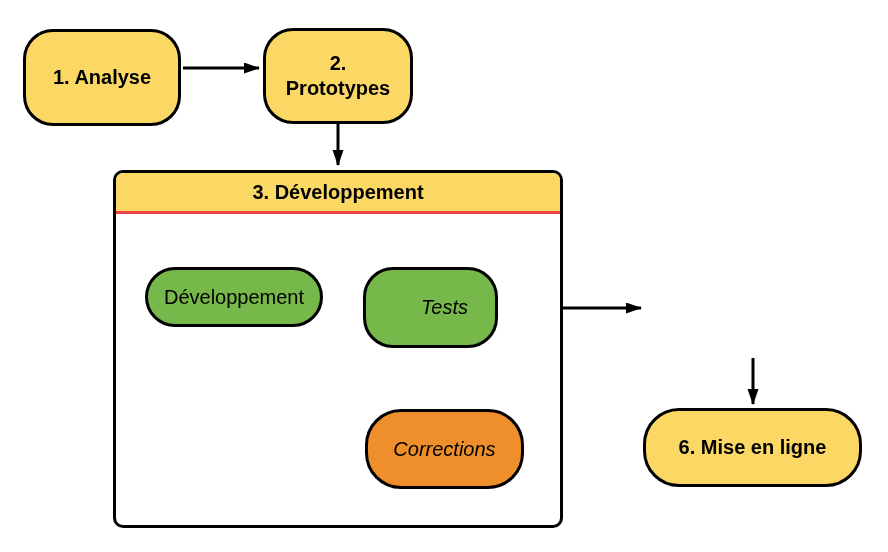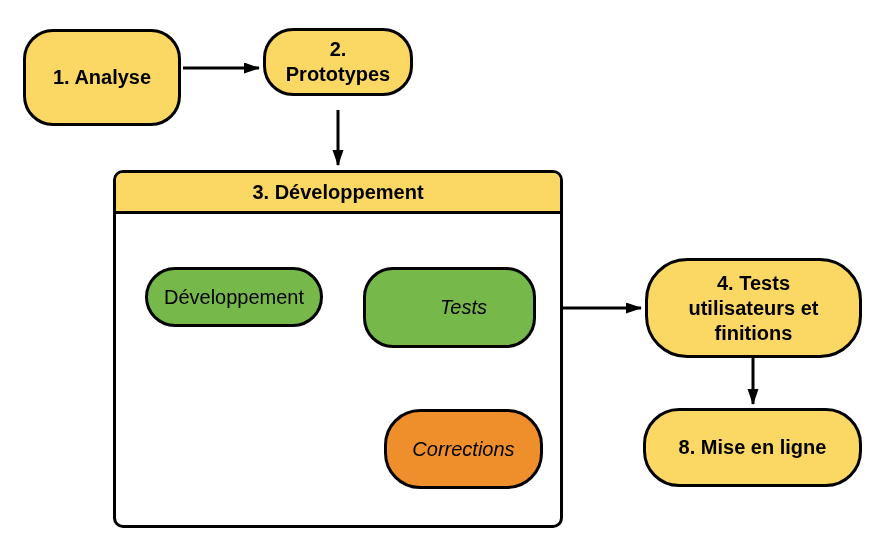--- a/index.html
+++ b/index.html
@@ -27,45 +27,45 @@
     font-size: 20px;
     line-height: 1.25;
     padding: 4px 10px;
   }
   .pill       { border-radius: 30px; }
   .pill-lg    { border-radius: 42px; }
   .bold       { font-weight: bold; }
   .italic     { font-style: italic; }
 
   #node-analyse        { left: 23px;  top: 29px;  width: 158px; height: 97px; }
-  #node-prototypes     { left: 263px; top: 28px;  width: 150px; height: 68px; }
+  #node-prototypes     { left: 263px; top: 28px;  width: 150px; height: 96px; }
 
   #container-dev {
     position: absolute;
     left: 113px; top: 170px; width: 450px; height: 358px;
     box-sizing: border-box;
     border: 3px solid #000000;
     border-radius: 10px;
     background: #ffffff;
   }
   #container-dev-header {
     box-sizing: border-box;
     height: 41px;
-    border-bottom: 3px solid #000000;
+    border-bottom: 3px solid #ef4444;
     border-radius: 7px 7px 0 0;
     display: flex;
     align-items: center;
     justify-content: center;
     font-size: 20px;
     font-weight: bold;
   }
 
   #node-developpement  { left: 145px; top: 267px; width: 178px; height: 60px; }
-  #node-tests          { left: 363px; top: 267px; width: 173px; height: 81px; padding-left: 38px; }
-  #node-corrections    { left: 384px; top: 409px; width: 159px; height: 80px; border-radius: 36px; }
+  #node-tests          { left: 363px; top: 267px; width: 135px; height: 81px; padding-left: 38px; }
+  #node-corrections    { left: 365px; top: 409px; width: 159px; height: 80px; border-radius: 36px; }
   #node-tests-utilisateurs { left: 645px; top: 258px; width: 217px; height: 100px; padding: 4px 24px; }
   #node-mise-en-ligne  { left: 643px; top: 408px; width: 219px; height: 79px; border-radius: 36px; }
 
   #arrow-layer {
     position: absolute;
     left: 0; top: 0;
     width: 888px; height: 552px;
     pointer-events: none;
   }
 </style>
@@ -96,17 +96,16 @@
   <div class="node pill bold" id="node-analyse" style="background: rgb(251, 215, 99);">1. Analyse</div>
 
   <div class="node pill bold" id="node-prototypes" style="background: rgb(251, 215, 99);">2. Prototypes</div>
 
   <div class="node pill" id="node-developpement" style="background: rgb(119, 184, 75);">Développement</div>
 
   <div class="node pill italic" id="node-tests" style="background: rgb(119, 184, 75);">Tests</div>
 
   <div class="node italic" id="node-corrections" style="background: rgb(238, 143, 43);">Corrections</div>
 
-  <div class="node pill-lg bold" id="node-tests-utilisateurs" style="background: rgb(251, 215, 99);">4. Tests utilisateurs et finitions</div>
 
-  <div class="node bold" id="node-mise-en-ligne" style="background: rgb(251, 215, 99);">8. Mise en ligne</div>
+  <div class="node bold" id="node-mise-en-ligne" style="background: rgb(251, 215, 99);">6. Mise en ligne</div>
 
 </div>
 
 </body></html>

